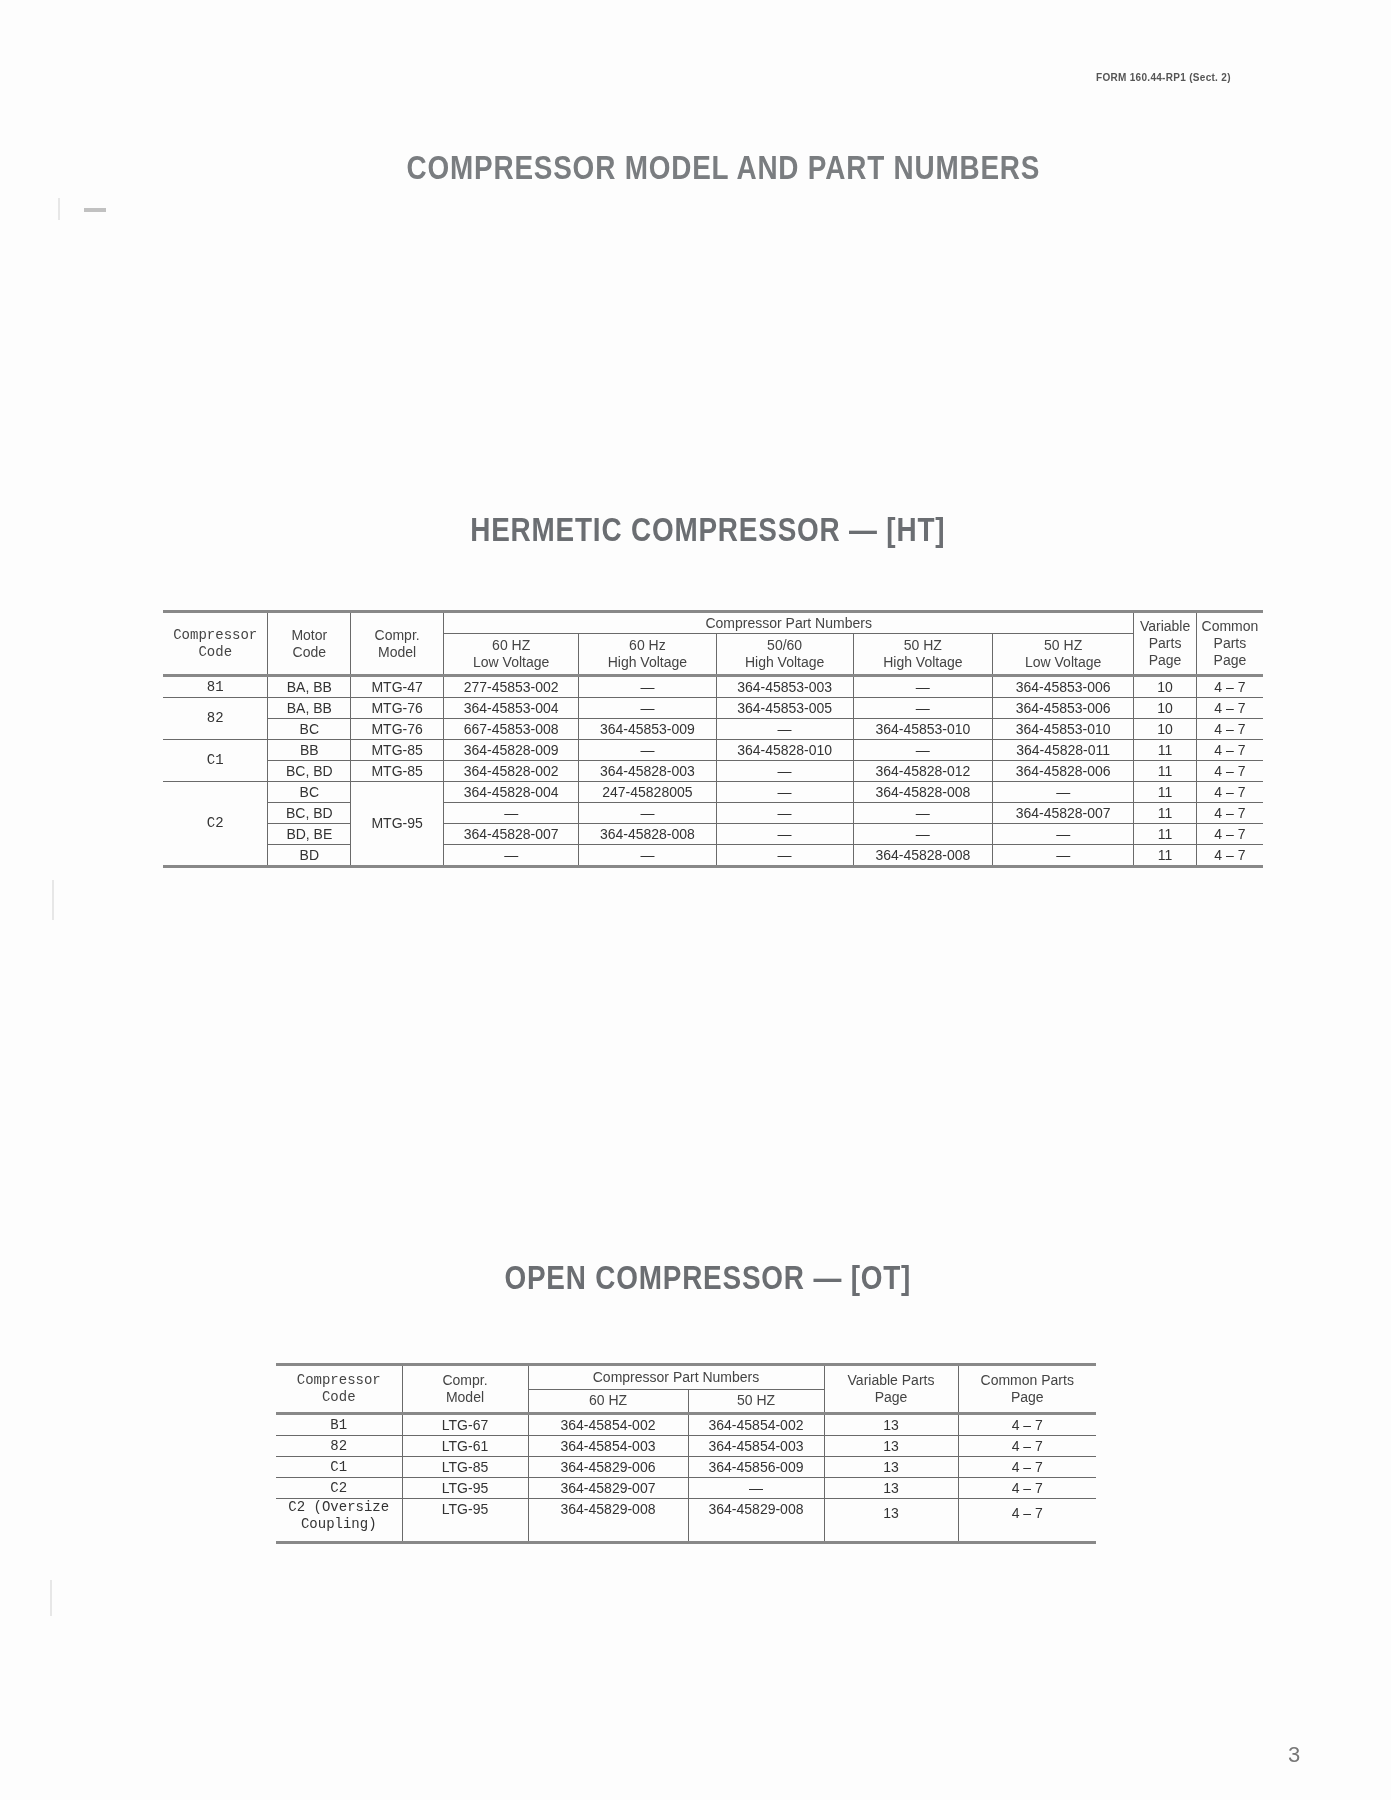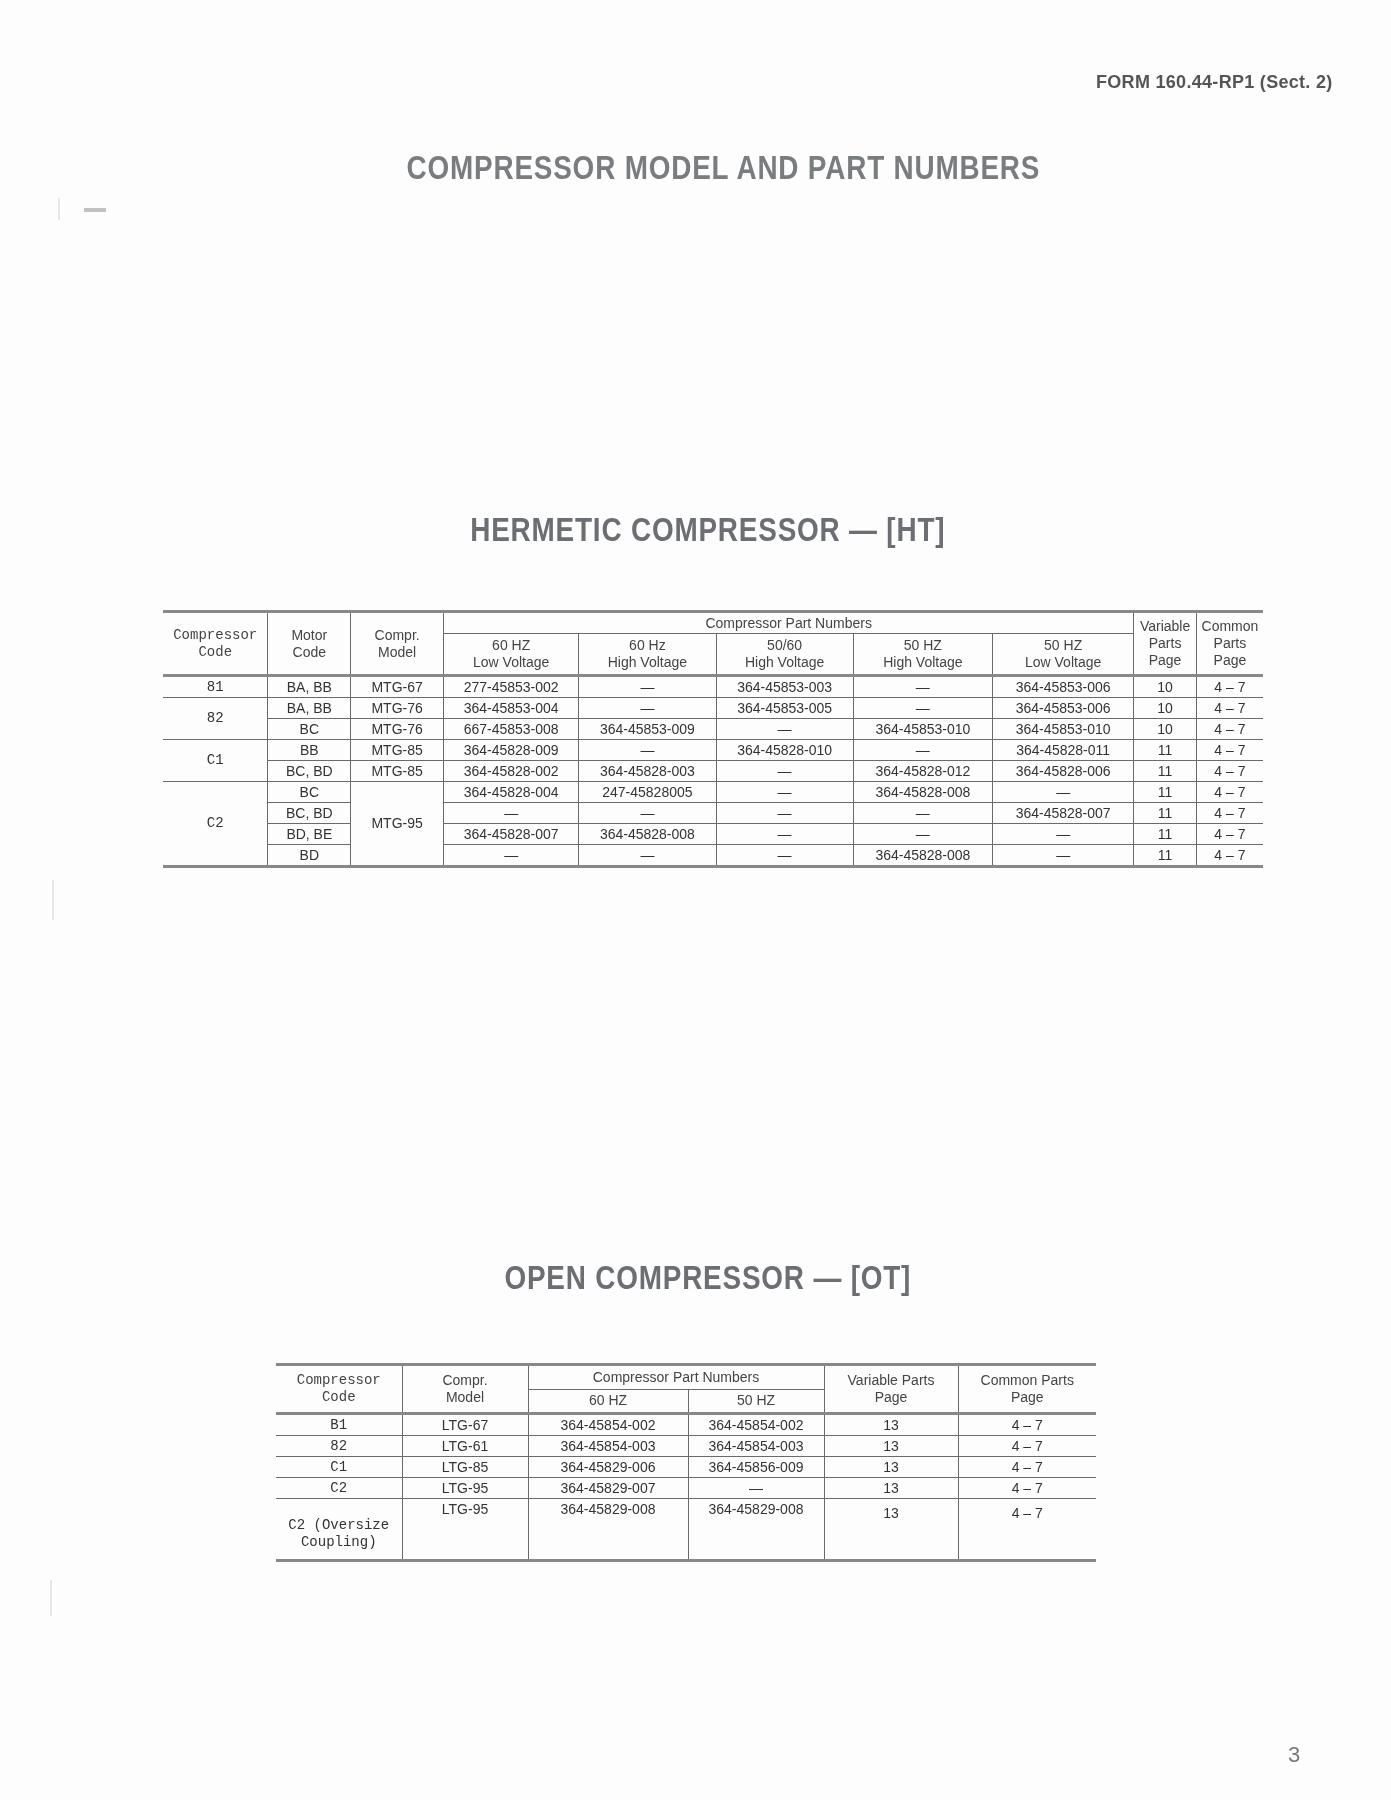--- a/index.html
+++ b/index.html
@@ -4,21 +4,21 @@
 <style>
   html, body { margin: 0; padding: 0; }
   body {
     width: 1391px; height: 1800px; background: #fdfdfd;
     position: relative; overflow: hidden;
     font-family: "Liberation Sans", "DejaVu Sans", sans-serif;
     color: #2a2a2a;
   }
   .form-id {
     position: absolute; left: 1096px; top: 72px;
-    font-size: 18px; font-weight: bold; color: #555; letter-spacing: 0.3px;
+    font-size: 10px; font-weight: bold; color: #555; letter-spacing: 0.3px;
   }
   .main-title {
     position: absolute; left: 0; width: 1391px; top: 148px; text-align: center;
     font-size: 34px; font-weight: bold; color: #7a7d80; letter-spacing: 1px;
     transform: scaleX(0.82); transform-origin: 50% 50%;
     padding-left: 68px; box-sizing: border-box;
   }
   .section-title {
     position: absolute; left: 0; width: 1391px; text-align: center;
     font-size: 34px; font-weight: bold; color: #6b6e72; letter-spacing: 1px;
@@ -124,21 +124,21 @@
     </th>
     <th class="thick-bottom">
       <div>50 HZ</div>
       <div>Low Voltage</div>
     </th>
   </tr>
 
   <tr>
     <td class="noleft">81</td>
     <td>BA, BB</td>
-    <td>MTG-67</td>
+    <td>MTG-47</td>
     <td>277-45853-002</td>
     <td>—</td>
     <td>364-45853-003</td>
     <td>—</td>
     <td>364-45853-006</td>
     <td>10</td>
     <td class="noright">4 – 7</td>
   </tr>
 
   <tr>
@@ -295,21 +295,21 @@
   </tr>
   <tr>
     <td class="noleft">C2</td>
     <td>LTG-95</td>
     <td>364-45829-007</td>
     <td>—</td>
     <td>13</td>
     <td class="noright">4 – 7</td>
   </tr>
   <tr>
-    <td class="noleft thick-bottom" style="height:42px;vertical-align:top;padding-top:18px;">
+    <td class="noleft thick-bottom" style="height:42px;vertical-align:top;padding-top:0;">
       <div>C2 (Oversize</div>
       <div>Coupling)</div>
     </td>
     <td class="thick-bottom" style="vertical-align:top;padding-top:2px;">LTG-95</td>
     <td class="thick-bottom" style="vertical-align:top;padding-top:2px;">364-45829-008</td>
     <td class="thick-bottom" style="vertical-align:top;padding-top:2px;">364-45829-008</td>
     <td class="thick-bottom" style="vertical-align:top;padding-top:6px;">13</td>
     <td class="thick-bottom noright" style="vertical-align:top;padding-top:6px;">4 – 7</td>
   </tr>
 </tbody>

